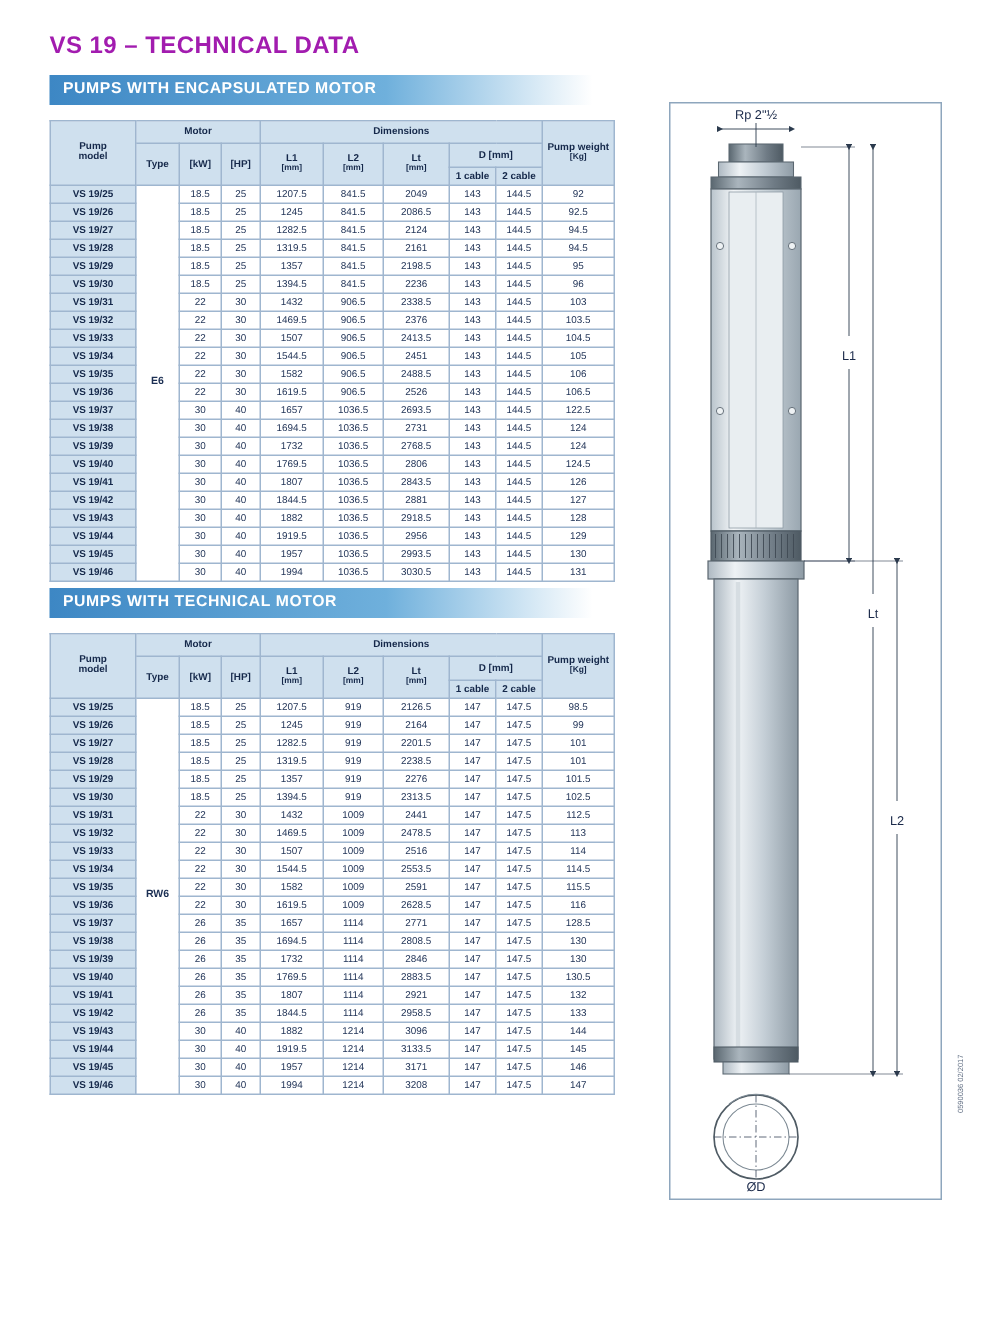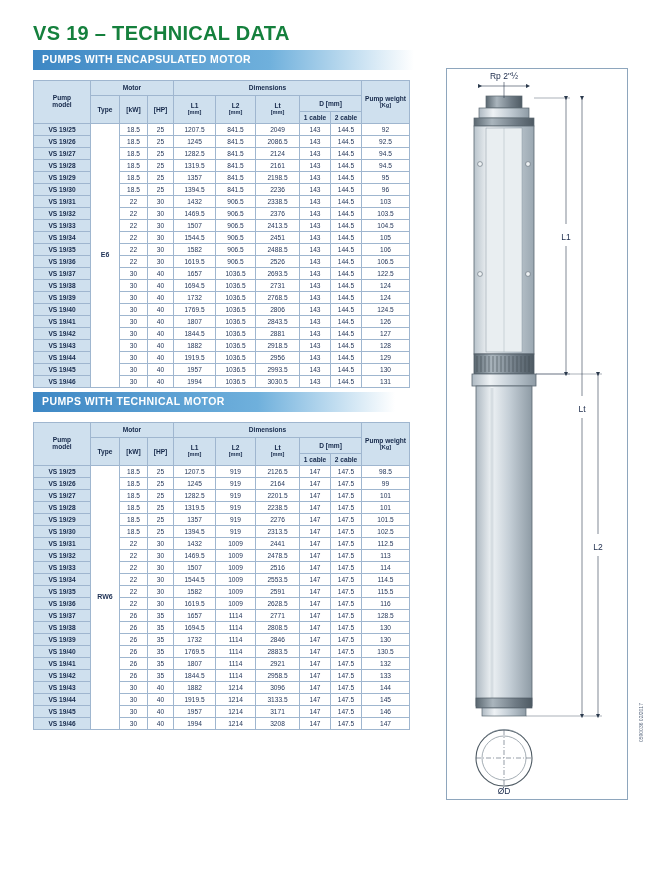--- a/index.html
+++ b/index.html
@@ -6,21 +6,21 @@
   body{
     width:663px;height:878px;background:#ffffff;
     font-family:"Liberation Sans", sans-serif;
     color:#1b2a4a;position:relative;overflow:hidden;
   }
   .page{position:relative;width:663px;height:878px;}
 
   
   .doc-title{
     position:absolute;left:33px;top:22px;
-    font-size:20px;font-weight:bold;letter-spacing:.3px;color:#15803d;
+    font-size:16px;font-weight:bold;letter-spacing:.3px;color:#a21caf;
   }
 
   
   .banner{
     position:absolute;left:33px;height:20px;width:362px;
     background:linear-gradient(to right,#3d87c4 0%, #6fb0dc 62%, #ffffff 100%);
   }
   .banner .btxt{
     position:absolute;left:9px;top:3px;color:#ffffff;
     font-size:10.5px;font-weight:bold;letter-spacing:.4px;
@@ -75,21 +75,21 @@
     transform:rotate(-90deg);transform-origin:left top;white-space:nowrap;
   }
 </style>
 </head>
 <body>
 
 <div class="page">
 
   <div class="doc-title">VS 19 – TECHNICAL DATA</div>
 
-  <div class="banner" style="top:50px;padding-left:19px;">
+  <div class="banner" style="top:50px;">
     <span class="btxt">PUMPS WITH ENCAPSULATED MOTOR</span>
   </div>
 
   <table class="tbl" id="tbl0" style="left:33px;top:80px;">
     <colgroup>
       <col class="c-model">
         <col class="c-type">
         <col class="c-kw">
         <col class="c-hp">
       <col class="c-l1">

